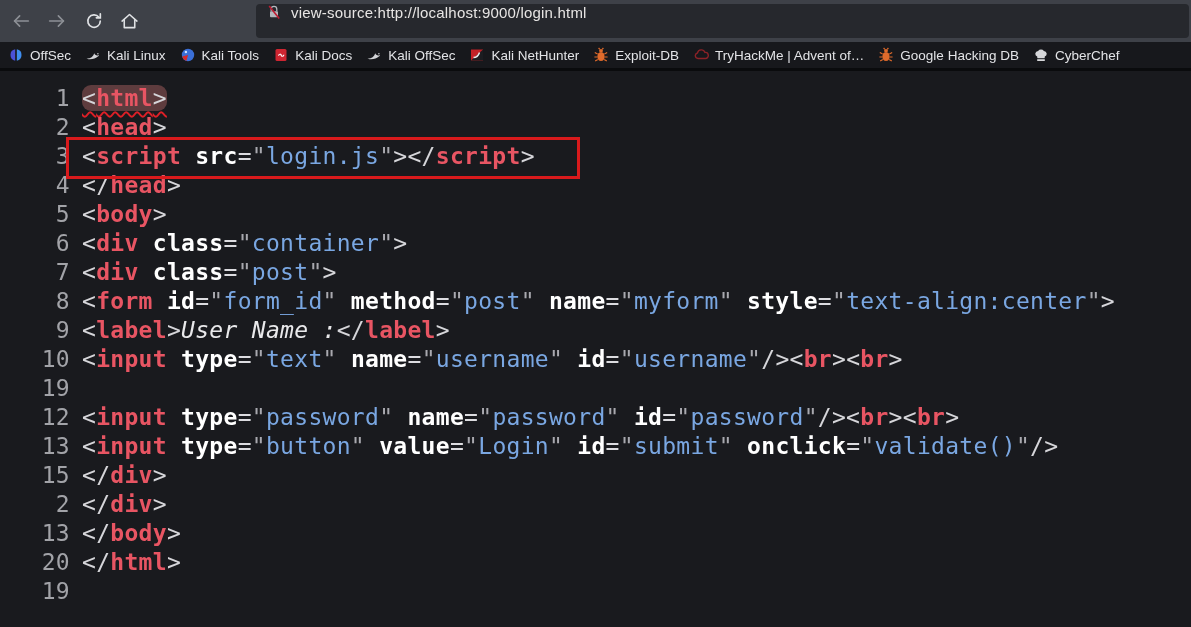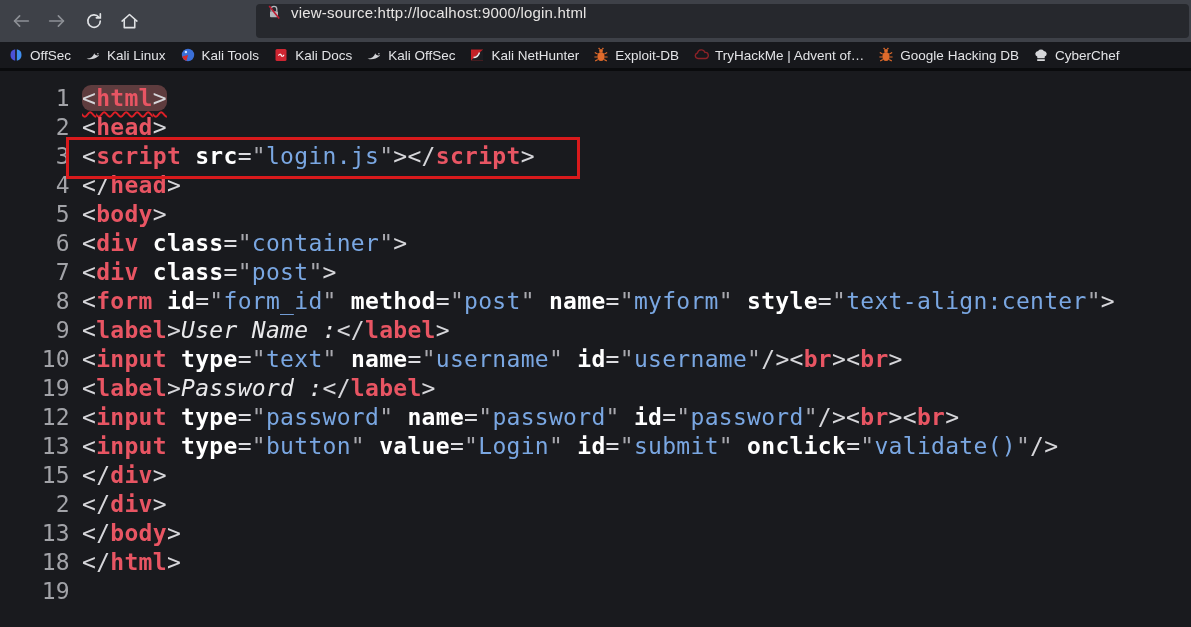--- a/index.html
+++ b/index.html
@@ -213,23 +213,23 @@
       <div class="line"><span class="ln">1</span><span><span class="hl"><span class="tk-b">&lt;</span><span class="tk-tag">html</span><span class="tk-b">&gt;</span></span></span></div>
       <div class="line"><span class="ln">2</span><span><span class="tk-b">&lt;</span><span class="tk-tag">head</span><span class="tk-b">&gt;</span></span></div>
       <div class="line"><span class="ln">3</span><span><span class="tk-b">&lt;</span><span class="tk-tag">script</span><span class="tk-b"> </span><span class="tk-attr">src</span><span class="tk-eq">=</span><span class="tk-q">"</span><span class="tk-link">login.js</span><span class="tk-q">"</span><span class="tk-b">&gt;&lt;/</span><span class="tk-tag">script</span><span class="tk-b">&gt;</span></span></div>
       <div class="line"><span class="ln">4</span><span><span class="tk-b">&lt;/</span><span class="tk-tag">head</span><span class="tk-b">&gt;</span></span></div>
       <div class="line"><span class="ln">5</span><span><span class="tk-b">&lt;</span><span class="tk-tag">body</span><span class="tk-b">&gt;</span></span></div>
       <div class="line"><span class="ln">6</span><span><span class="tk-b">&lt;</span><span class="tk-tag">div</span><span class="tk-b"> </span><span class="tk-attr">class</span><span class="tk-eq">=</span><span class="tk-q">"</span><span class="tk-val">container</span><span class="tk-q">"</span><span class="tk-b">&gt;</span></span></div>
       <div class="line"><span class="ln">7</span><span><span class="tk-b">&lt;</span><span class="tk-tag">div</span><span class="tk-b"> </span><span class="tk-attr">class</span><span class="tk-eq">=</span><span class="tk-q">"</span><span class="tk-val">post</span><span class="tk-q">"</span><span class="tk-b">&gt;</span></span></div>
       <div class="line"><span class="ln">8</span><span><span class="tk-b">&lt;</span><span class="tk-tag">form</span><span class="tk-b"> </span><span class="tk-attr">id</span><span class="tk-eq">=</span><span class="tk-q">"</span><span class="tk-val">form_id</span><span class="tk-q">"</span><span class="tk-b"> </span><span class="tk-attr">method</span><span class="tk-eq">=</span><span class="tk-q">"</span><span class="tk-val">post</span><span class="tk-q">"</span><span class="tk-b"> </span><span class="tk-attr">name</span><span class="tk-eq">=</span><span class="tk-q">"</span><span class="tk-val">myform</span><span class="tk-q">"</span><span class="tk-b"> </span><span class="tk-attr">style</span><span class="tk-eq">=</span><span class="tk-q">"</span><span class="tk-val">text-align:center</span><span class="tk-q">"</span><span class="tk-b">&gt;</span></span></div>
       <div class="line"><span class="ln">9</span><span><span class="tk-b">&lt;</span><span class="tk-tag">label</span><span class="tk-b">&gt;</span><span class="tk-txt">User Name :</span><span class="tk-b">&lt;/</span><span class="tk-tag">label</span><span class="tk-b">&gt;</span></span></div>
       <div class="line"><span class="ln">10</span><span><span class="tk-b">&lt;</span><span class="tk-tag">input</span><span class="tk-b"> </span><span class="tk-attr">type</span><span class="tk-eq">=</span><span class="tk-q">"</span><span class="tk-val">text</span><span class="tk-q">"</span><span class="tk-b"> </span><span class="tk-attr">name</span><span class="tk-eq">=</span><span class="tk-q">"</span><span class="tk-val">username</span><span class="tk-q">"</span><span class="tk-b"> </span><span class="tk-attr">id</span><span class="tk-eq">=</span><span class="tk-q">"</span><span class="tk-val">username</span><span class="tk-q">"</span><span class="tk-b">/&gt;&lt;</span><span class="tk-tag">br</span><span class="tk-b">&gt;&lt;</span><span class="tk-tag">br</span><span class="tk-b">&gt;</span></span></div>
-      <div class="line"><span class="ln">19</span><span><span class="tk-b">&lt;</span><span class="tk-tag">label</span><span class="tk-b">&gt;</span><span class="tk-txt">Password :</span><span class="tk-b">&lt;/</span><span class="tk-tag">label</span><span class="tk-b">&gt;</span></span></div>
+      <div class="line"><span class="ln">19</span></div>
       <div class="line"><span class="ln">12</span><span><span class="tk-b">&lt;</span><span class="tk-tag">input</span><span class="tk-b"> </span><span class="tk-attr">type</span><span class="tk-eq">=</span><span class="tk-q">"</span><span class="tk-val">password</span><span class="tk-q">"</span><span class="tk-b"> </span><span class="tk-attr">name</span><span class="tk-eq">=</span><span class="tk-q">"</span><span class="tk-val">password</span><span class="tk-q">"</span><span class="tk-b"> </span><span class="tk-attr">id</span><span class="tk-eq">=</span><span class="tk-q">"</span><span class="tk-val">password</span><span class="tk-q">"</span><span class="tk-b">/&gt;&lt;</span><span class="tk-tag">br</span><span class="tk-b">&gt;&lt;</span><span class="tk-tag">br</span><span class="tk-b">&gt;</span></span></div>
       <div class="line"><span class="ln">13</span><span><span class="tk-b">&lt;</span><span class="tk-tag">input</span><span class="tk-b"> </span><span class="tk-attr">type</span><span class="tk-eq">=</span><span class="tk-q">"</span><span class="tk-val">button</span><span class="tk-q">"</span><span class="tk-b"> </span><span class="tk-attr">value</span><span class="tk-eq">=</span><span class="tk-q">"</span><span class="tk-val">Login</span><span class="tk-q">"</span><span class="tk-b"> </span><span class="tk-attr">id</span><span class="tk-eq">=</span><span class="tk-q">"</span><span class="tk-val">submit</span><span class="tk-q">"</span><span class="tk-b"> </span><span class="tk-attr">onclick</span><span class="tk-eq">=</span><span class="tk-q">"</span><span class="tk-val">validate()</span><span class="tk-q">"</span><span class="tk-b">/&gt;</span></span></div>
       <div class="line"><span class="ln">15</span><span><span class="tk-b">&lt;/</span><span class="tk-tag">div</span><span class="tk-b">&gt;</span></span></div>
       <div class="line"><span class="ln">2</span><span><span class="tk-b">&lt;/</span><span class="tk-tag">div</span><span class="tk-b">&gt;</span></span></div>
       <div class="line"><span class="ln">13</span><span><span class="tk-b">&lt;/</span><span class="tk-tag">body</span><span class="tk-b">&gt;</span></span></div>
-      <div class="line"><span class="ln">18</span><span><span class="tk-b">&lt;/</span><span class="tk-tag">html</span><span class="tk-b">&gt;</span></span></div>
+      <div class="line"><span class="ln">20</span><span><span class="tk-b">&lt;/</span><span class="tk-tag">html</span><span class="tk-b">&gt;</span></span></div>
       <div class="line"><span class="ln">19</span><span></span></div>
     </div>
   <div class="annotation"></div>
 </div>
 
 </body></html>

